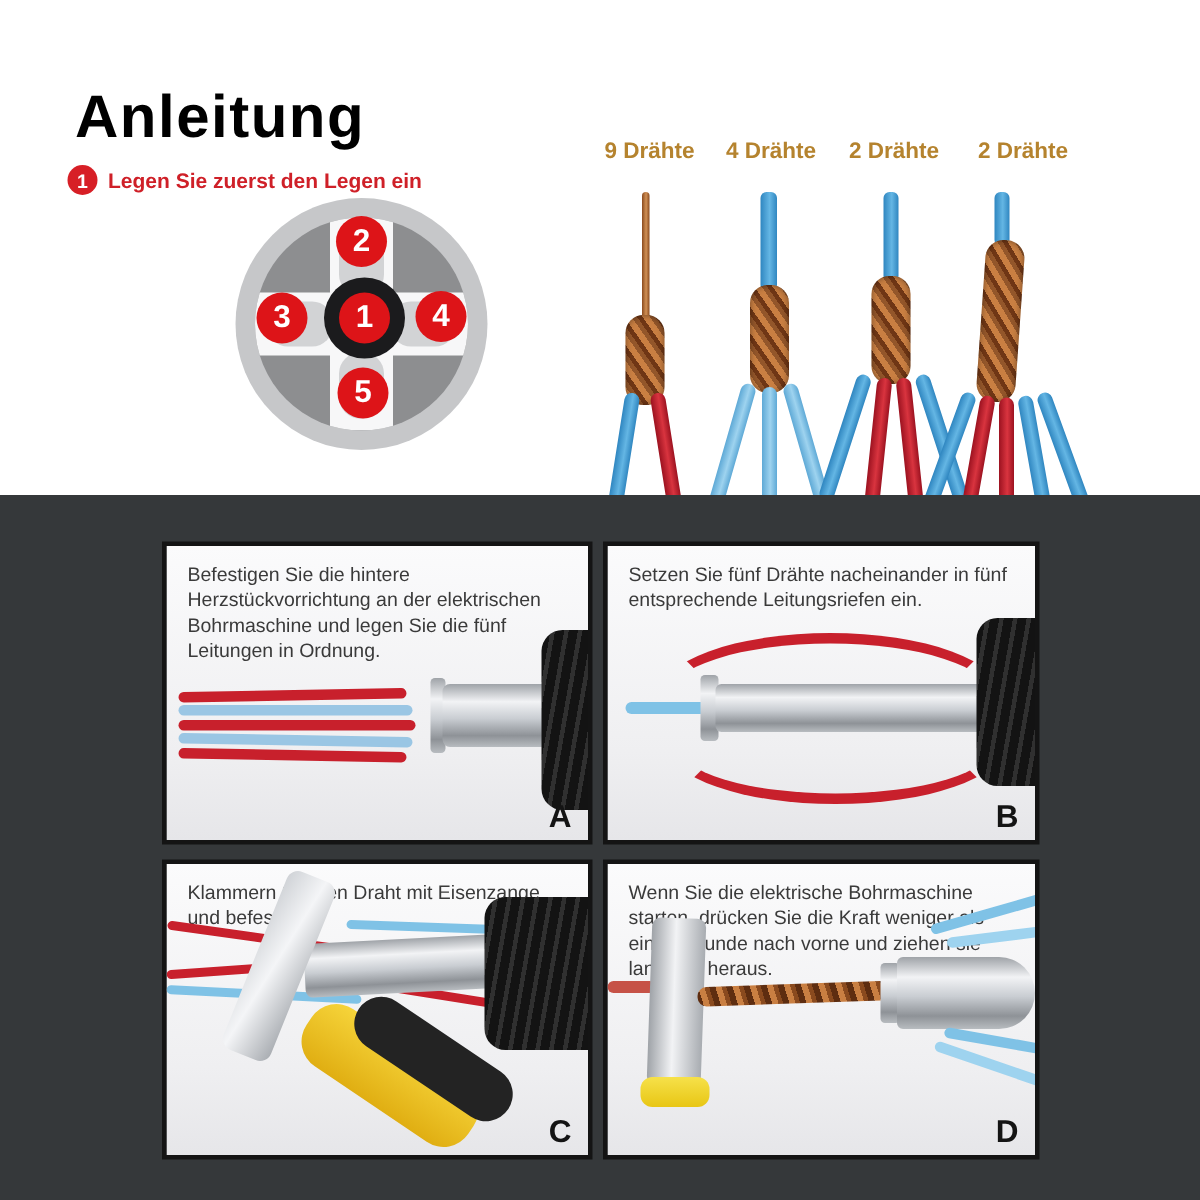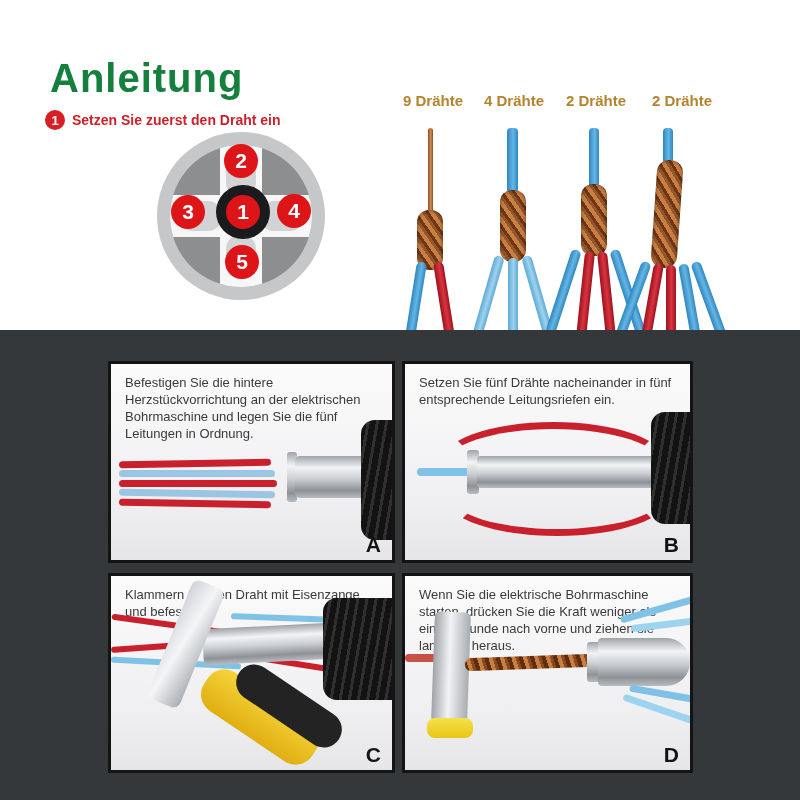--- a/index.html
+++ b/index.html
@@ -1,21 +1,21 @@
 <!DOCTYPE html>
 <html><head>
 <meta charset="utf-8">
 <style>
   html,body{margin:0;padding:0;background:#fff;}
   .canvas{position:relative;width:800px;height:800px;overflow:hidden;
           font-family:"Liberation Sans",sans-serif;background:#fff;}
 
   
   .top-section{position:absolute;left:0;top:0;width:800px;height:330px;background:#fff;overflow:hidden;}
-  .title{position:absolute;left:50px;top:56px;margin:0;font-size:40px;font-weight:bold;color:#15803d;letter-spacing:1px;}
+  .title{position:absolute;left:50px;top:56px;margin:0;font-size:40px;font-weight:bold;color:#000000;letter-spacing:1px;}
   .step{position:absolute;left:45px;top:110px;display:flex;align-items:center;gap:7px;}
   .step-badge{width:20px;height:20px;border-radius:50%;background:#d71f26;color:#fff;font-size:13px;font-weight:bold;
               display:flex;align-items:center;justify-content:center;}
   .step-text{color:#cf2028;font-size:14px;font-weight:bold;}
 
   
   .diagram{position:absolute;left:157px;top:132px;width:168px;height:168px;}
   .diagram .ring{position:absolute;inset:0;border-radius:50%;background:#c6c7c9;}
   .diagram .disk{position:absolute;inset:13px;border-radius:50%;background:#8d8e90;overflow:hidden;}
   .diagram .arm-v{position:absolute;left:50%;top:0;width:42px;height:100%;margin-left:-21px;background:#f7f7f8;}
@@ -71,21 +71,21 @@
 <body>
 
 <div class="canvas">
 
   <div class="top-section">
 
     <h1 class="title">Anleitung</h1>
 
     <div class="step">
       <span class="step-badge">1</span>
-      <span class="step-text">Setzen Sie zuerst den Draht ein</span>
+      <span class="step-text">Legen Sie zuerst den Legen ein</span>
     </div>
 
     <div class="diagram">
       <div class="ring"></div>
       <div class="disk">
         <div class="arm-v"></div>
         <div class="arm-h"></div>
         <div class="groove g-top"></div>
         <div class="groove g-bottom"></div>
         <div class="groove g-left"></div>

